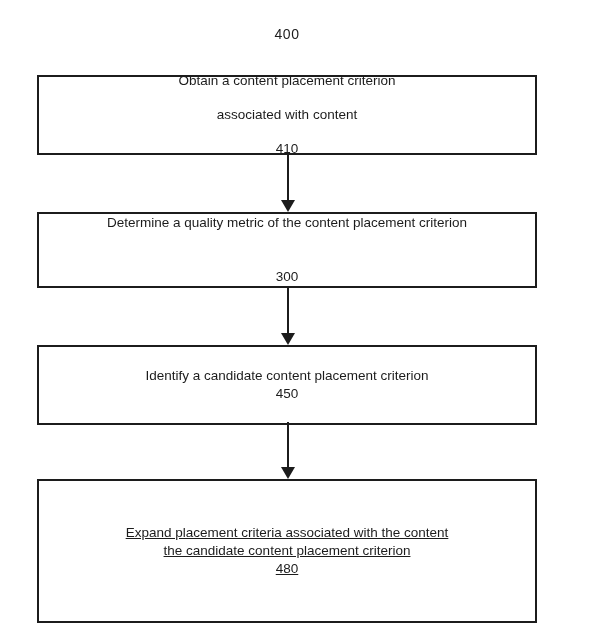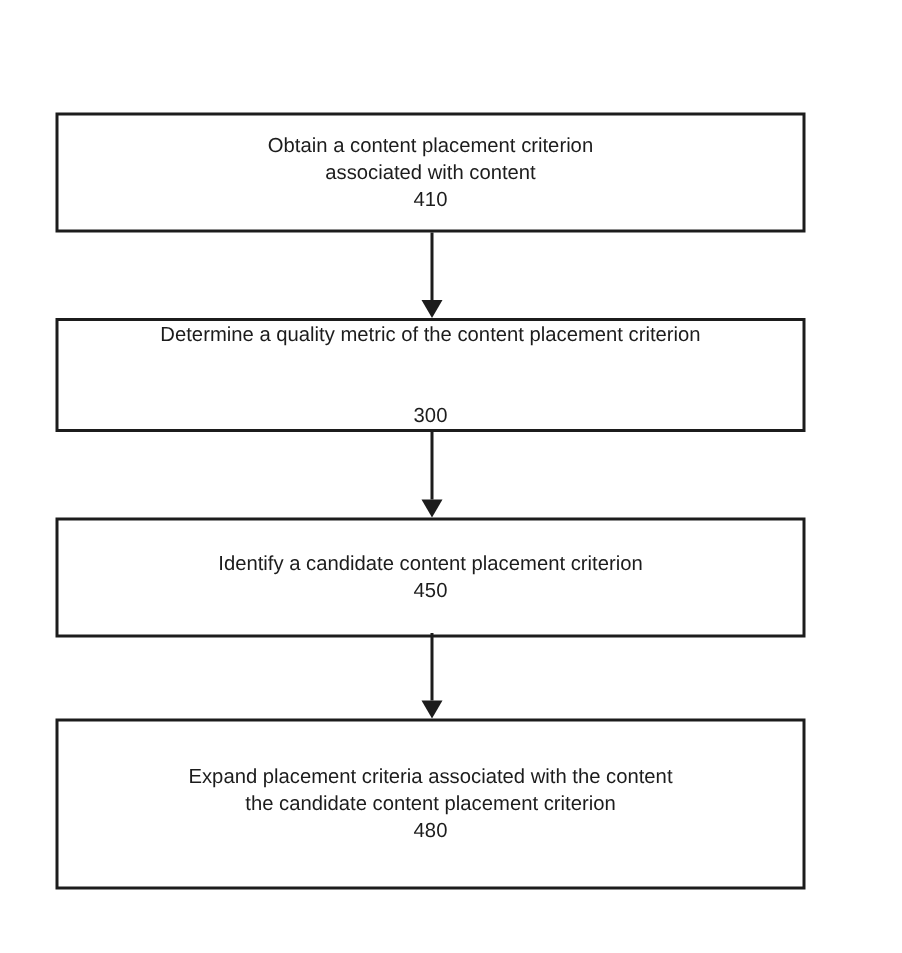--- a/index.html
+++ b/index.html
@@ -54,22 +54,23 @@
     border-left:7px solid transparent;
     border-right:7px solid transparent;
     border-top:12px solid var(--ink);
   }
 </style>
 </head>
 <body>
 
 <div class="figure">
 
+  <div class="fig-label">400</div>
 
-  <div class="box" style="top:75px;height:80px;">
+  <div class="box" style="top:75px;height:80px;gap:16px;">
     <div>Obtain a content placement criterion</div>
     <div>associated with content</div>
     <div>410</div>
   </div>
 
   <div class="arrow" style="top:155px;height:57px;">
     <div class="arrow-line"></div>
     <div class="arrow-head"></div>
   </div>
 
@@ -86,19 +87,19 @@
   <div class="box" style="top:345px;height:80px;">
     <div>Identify a candidate content placement criterion</div>
     <div>450</div>
   </div>
 
   <div class="arrow" style="top:422px;height:57px;">
     <div class="arrow-line"></div>
     <div class="arrow-head"></div>
   </div>
 
-  <div class="box" style="top:479px;height:114px;">
+  <div class="box" style="top:479px;height:144px;text-decoration:underline;">
     <div>Expand placement criteria associated with the content</div>
     <div>the candidate content placement criterion</div>
     <div>480</div>
   </div>
 
 </div>
 
 </body></html>

